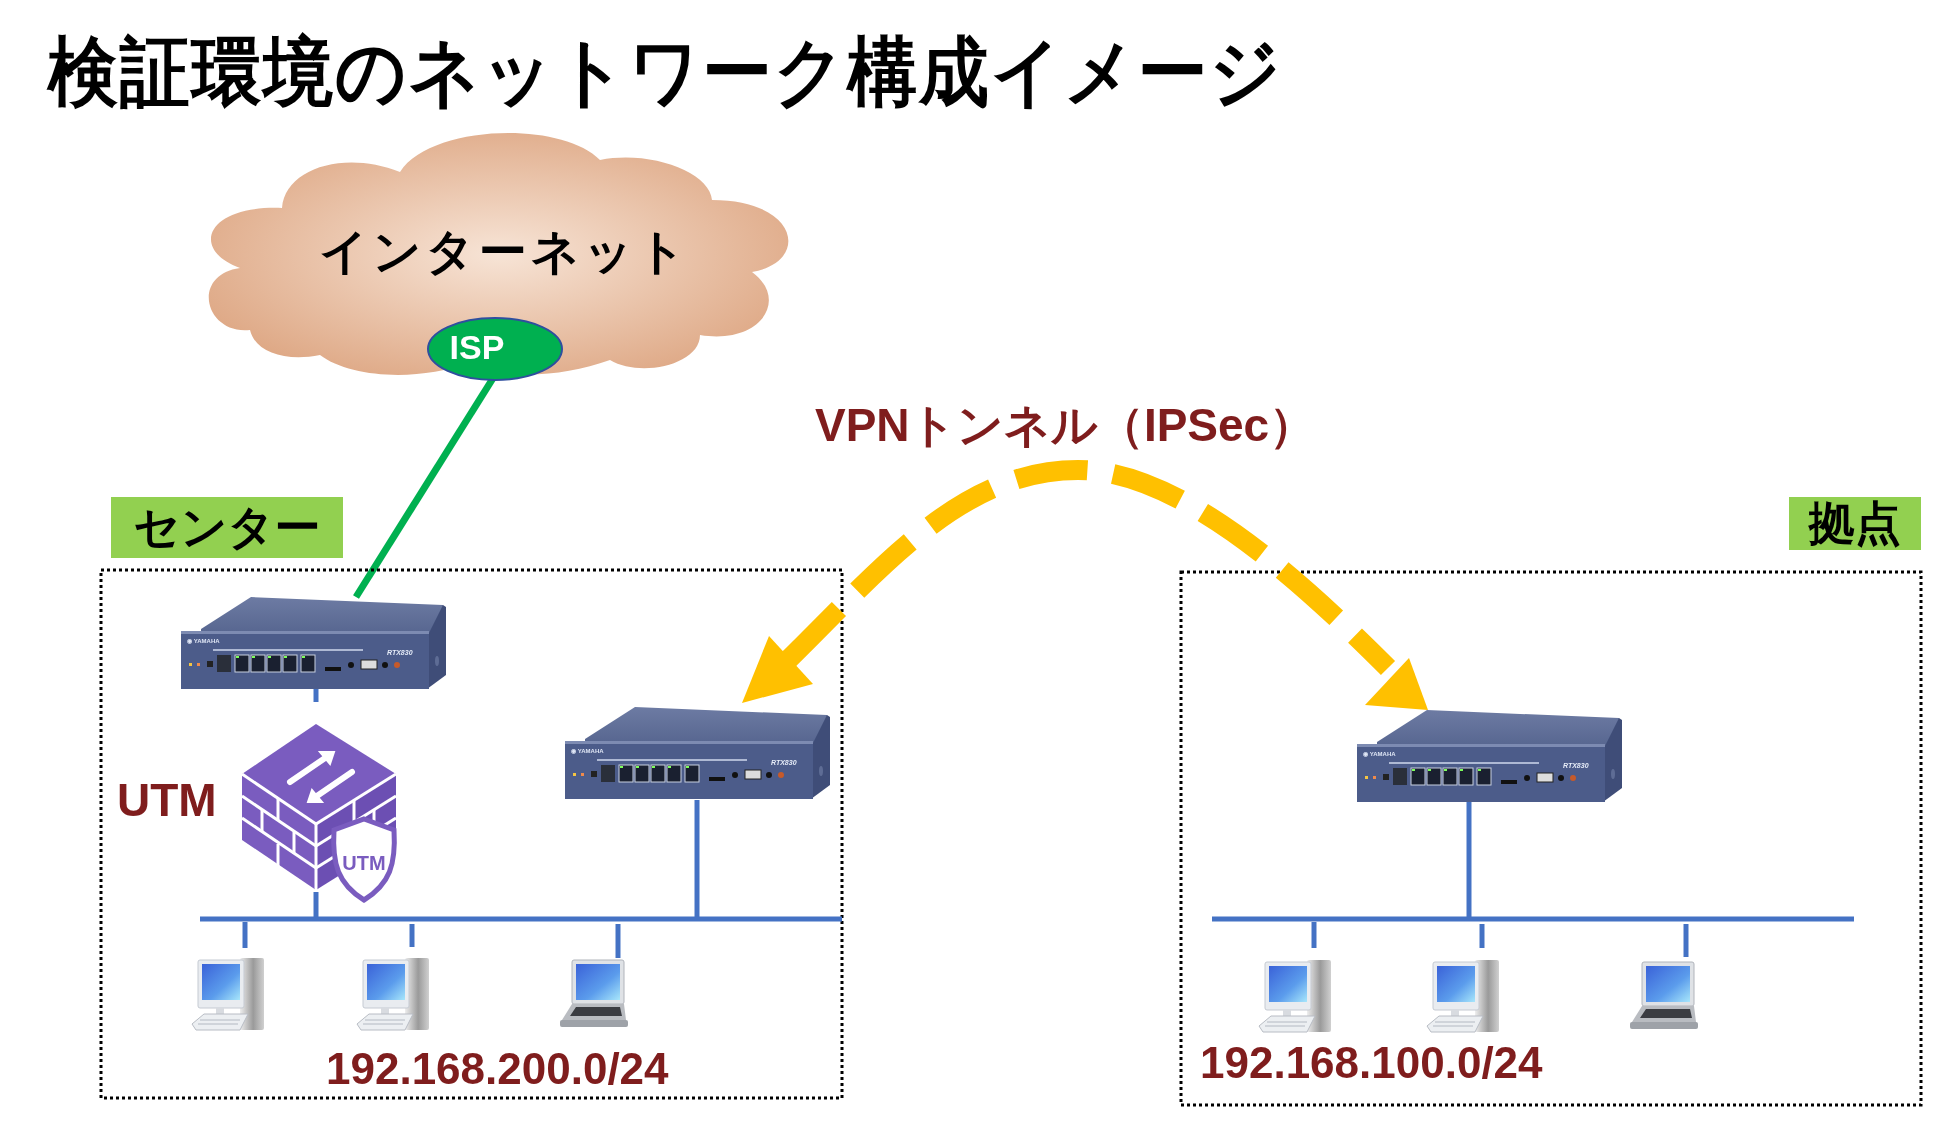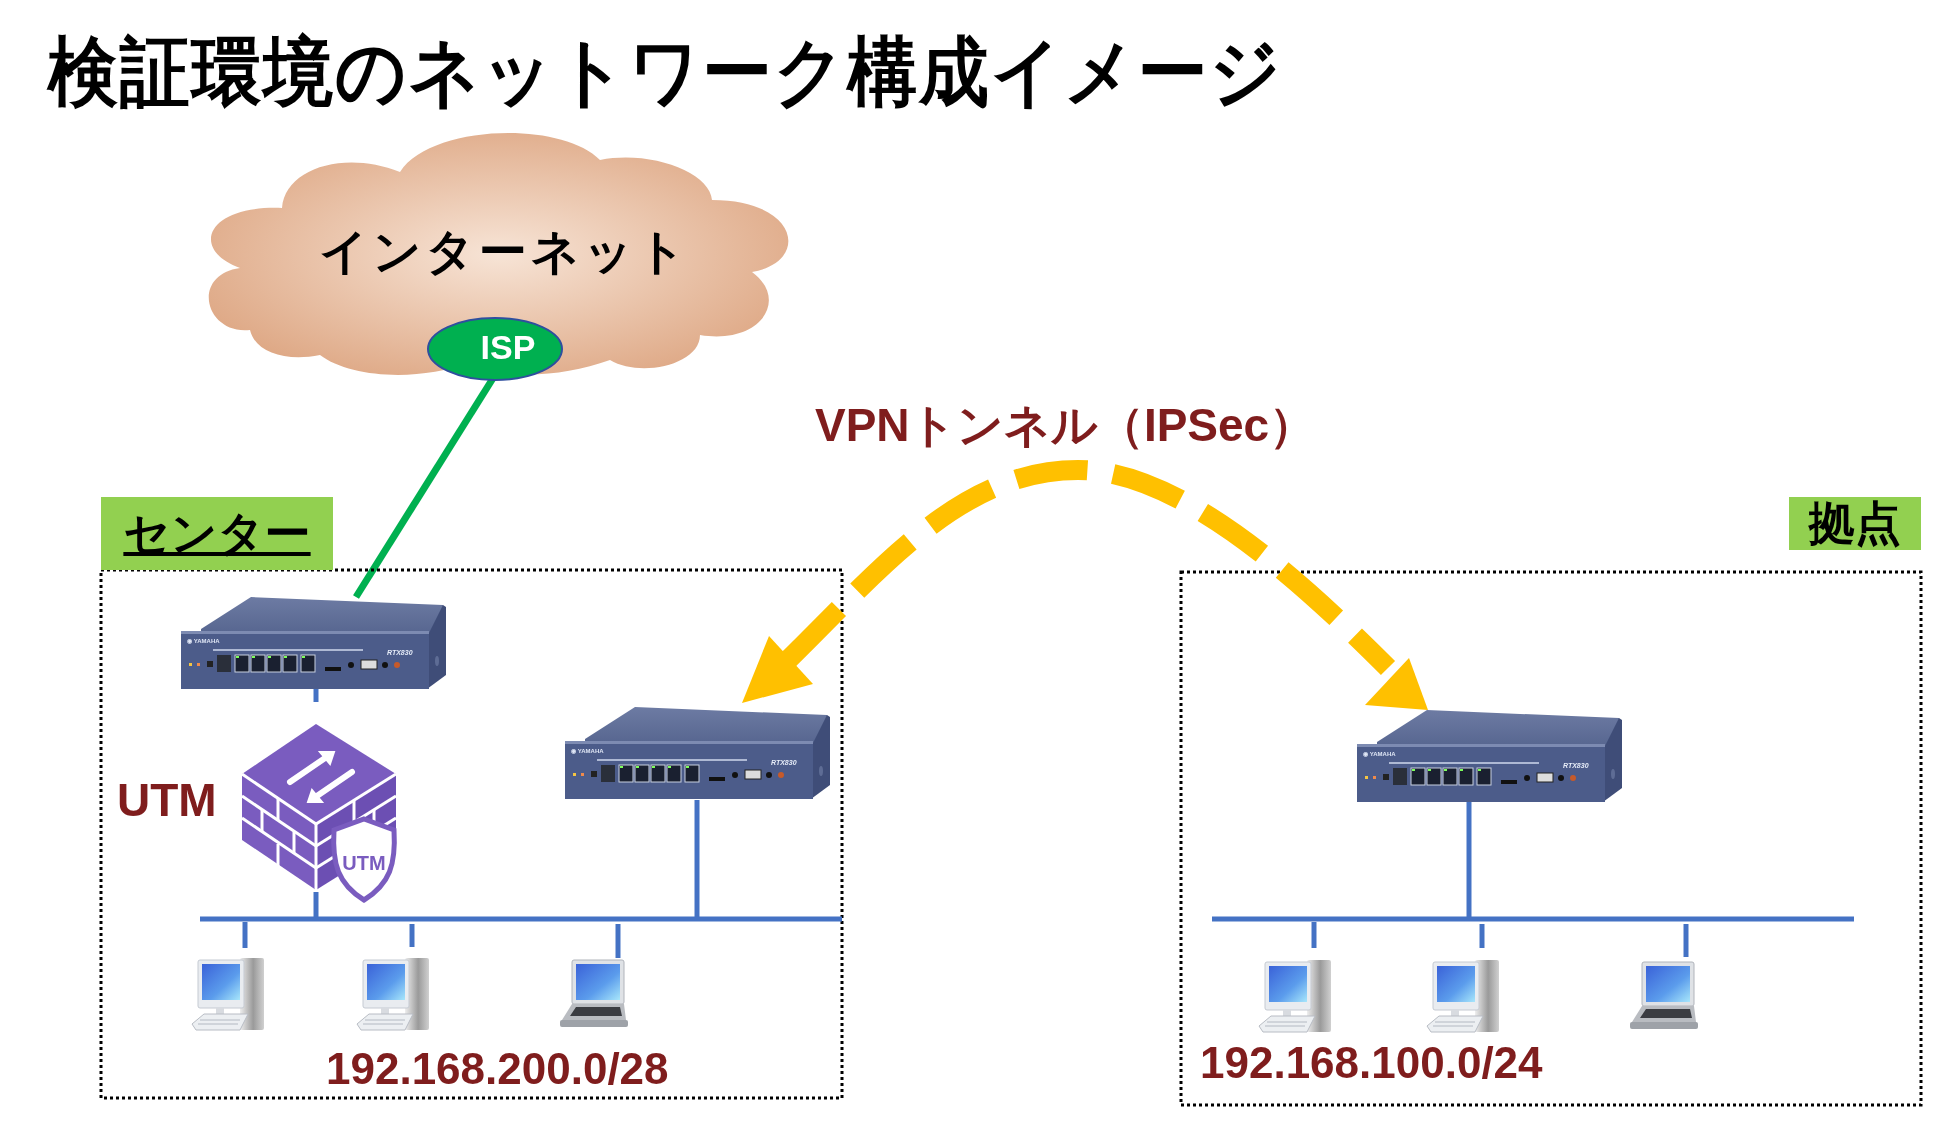--- a/index.html
+++ b/index.html
@@ -178,25 +178,25 @@
   <use href="#desktop" transform="translate(357,958)"></use>
   <use href="#laptop" transform="translate(558,960)"></use>
 
   <use href="#desktop" transform="translate(1259,960)"></use>
   <use href="#desktop" transform="translate(1427,960)"></use>
   <use href="#laptop" transform="translate(1628,962)"></use>
 </svg>
 
 <div class="abs" style="left:300px;top:220px;width:390px;text-align:right;font-size:48px;font-weight:bold;color:#000;letter-spacing:4px;">インターネット</div>
 
-<div class="abs net-label" style="left:441px;top:328px;width:134px;text-align:center;font-size:34px;color:#ffffff;">ISP</div>
+<div class="abs net-label" style="left:410px;top:328px;width:134px;text-align:center;font-size:34px;color:#ffffff;">ISP</div>
 
 <div class="abs net-label" style="left:815px;top:395px;font-size:46px;">VPNトンネル（IPSec）</div>
 
-<div class="abs site-label" style="left:101px;top:497px;width:232px;height:73px;text-decoration:underline;">センター</div>
+<div class="abs site-label" style="left:111px;top:497px;width:232px;height:61px;">センター</div>
 
 <div class="abs site-label" style="left:1789px;top:497px;width:132px;height:53px;">拠点</div>
 
 <div class="abs net-label" style="left:117px;top:773px;font-size:46px;">UTM</div>
 
-<div class="abs net-label" style="left:326px;top:1044px;font-size:44px;">192.168.200.0/28</div>
+<div class="abs net-label" style="left:326px;top:1044px;font-size:44px;">192.168.200.0/24</div>
 
 <div class="abs net-label" style="left:1200px;top:1038px;font-size:44px;text-align:center;">192.168.100.0/24</div>
 
 </body></html>

